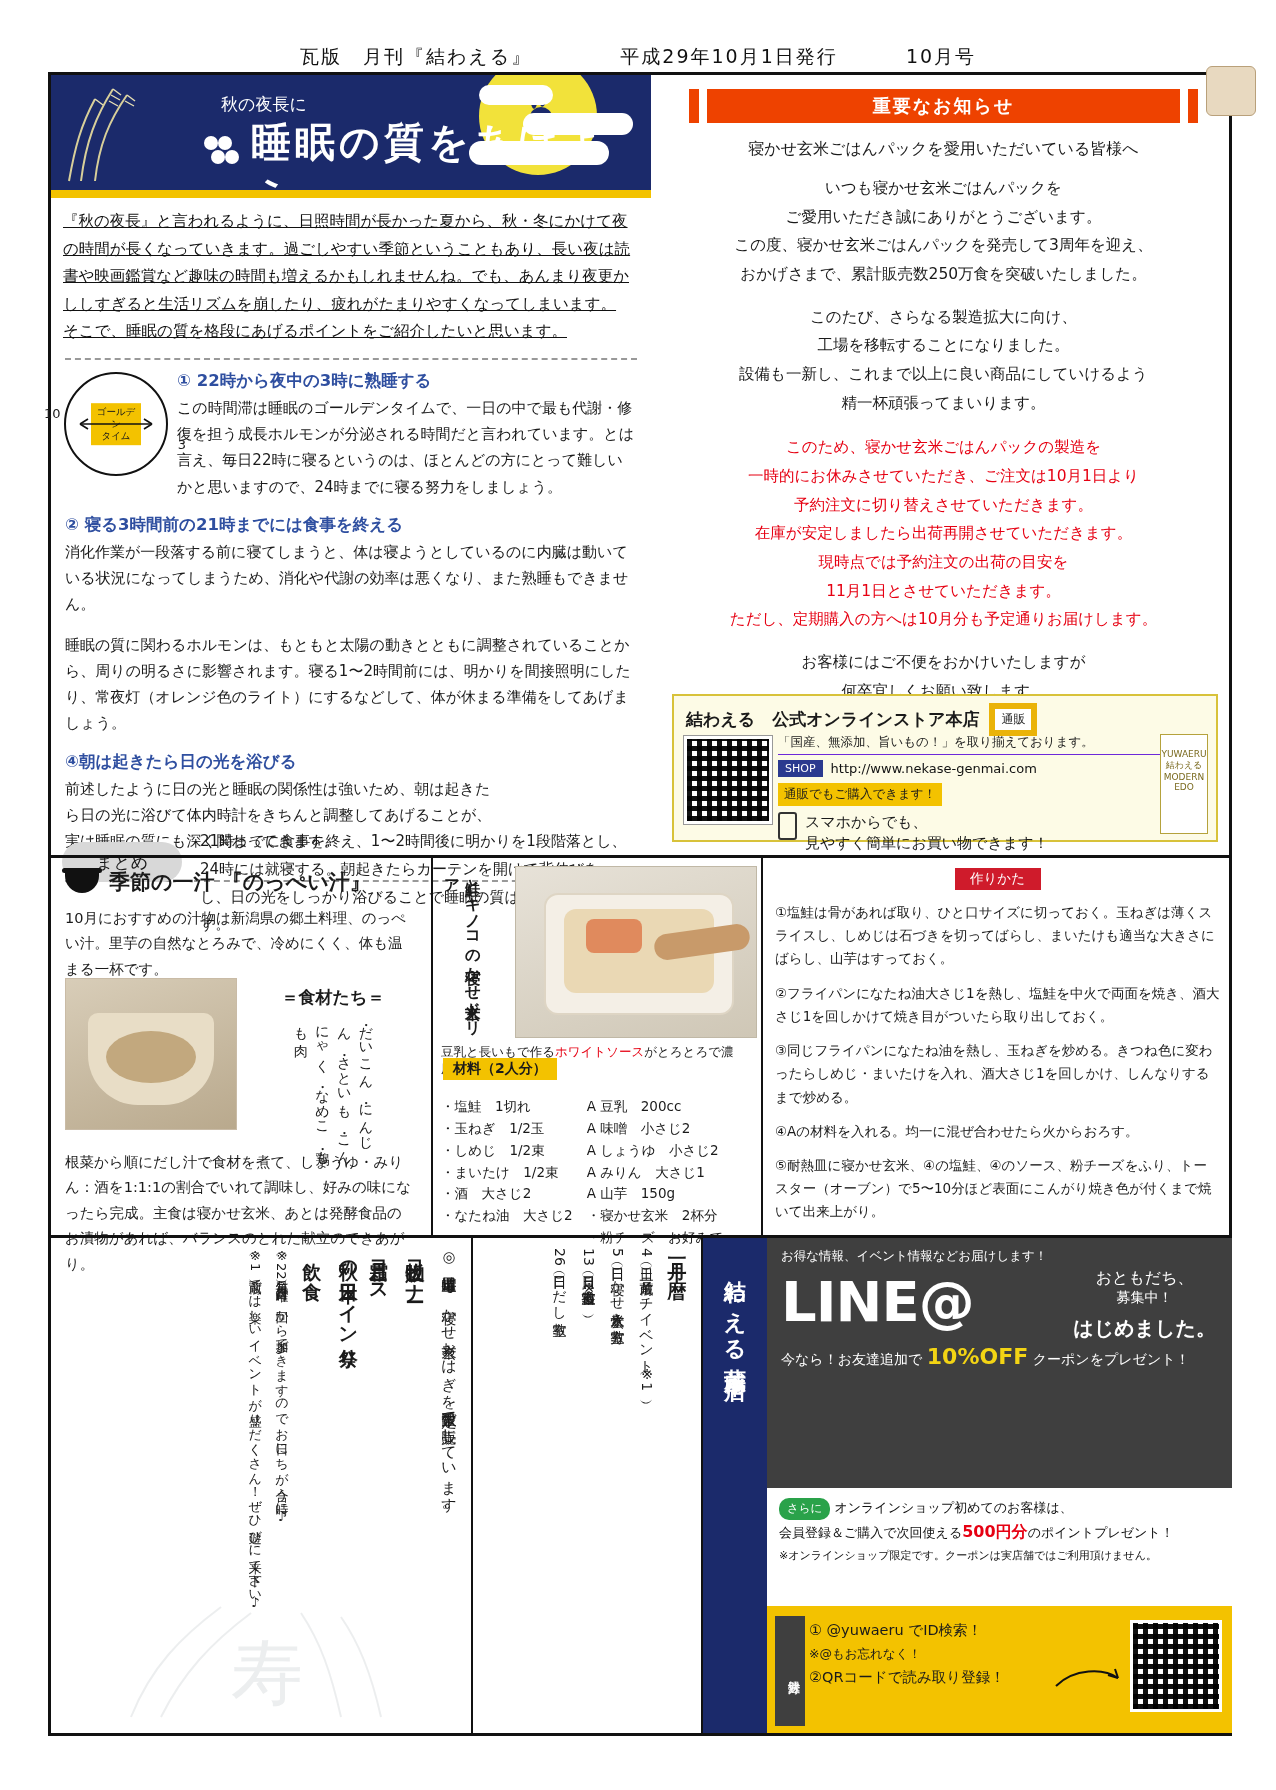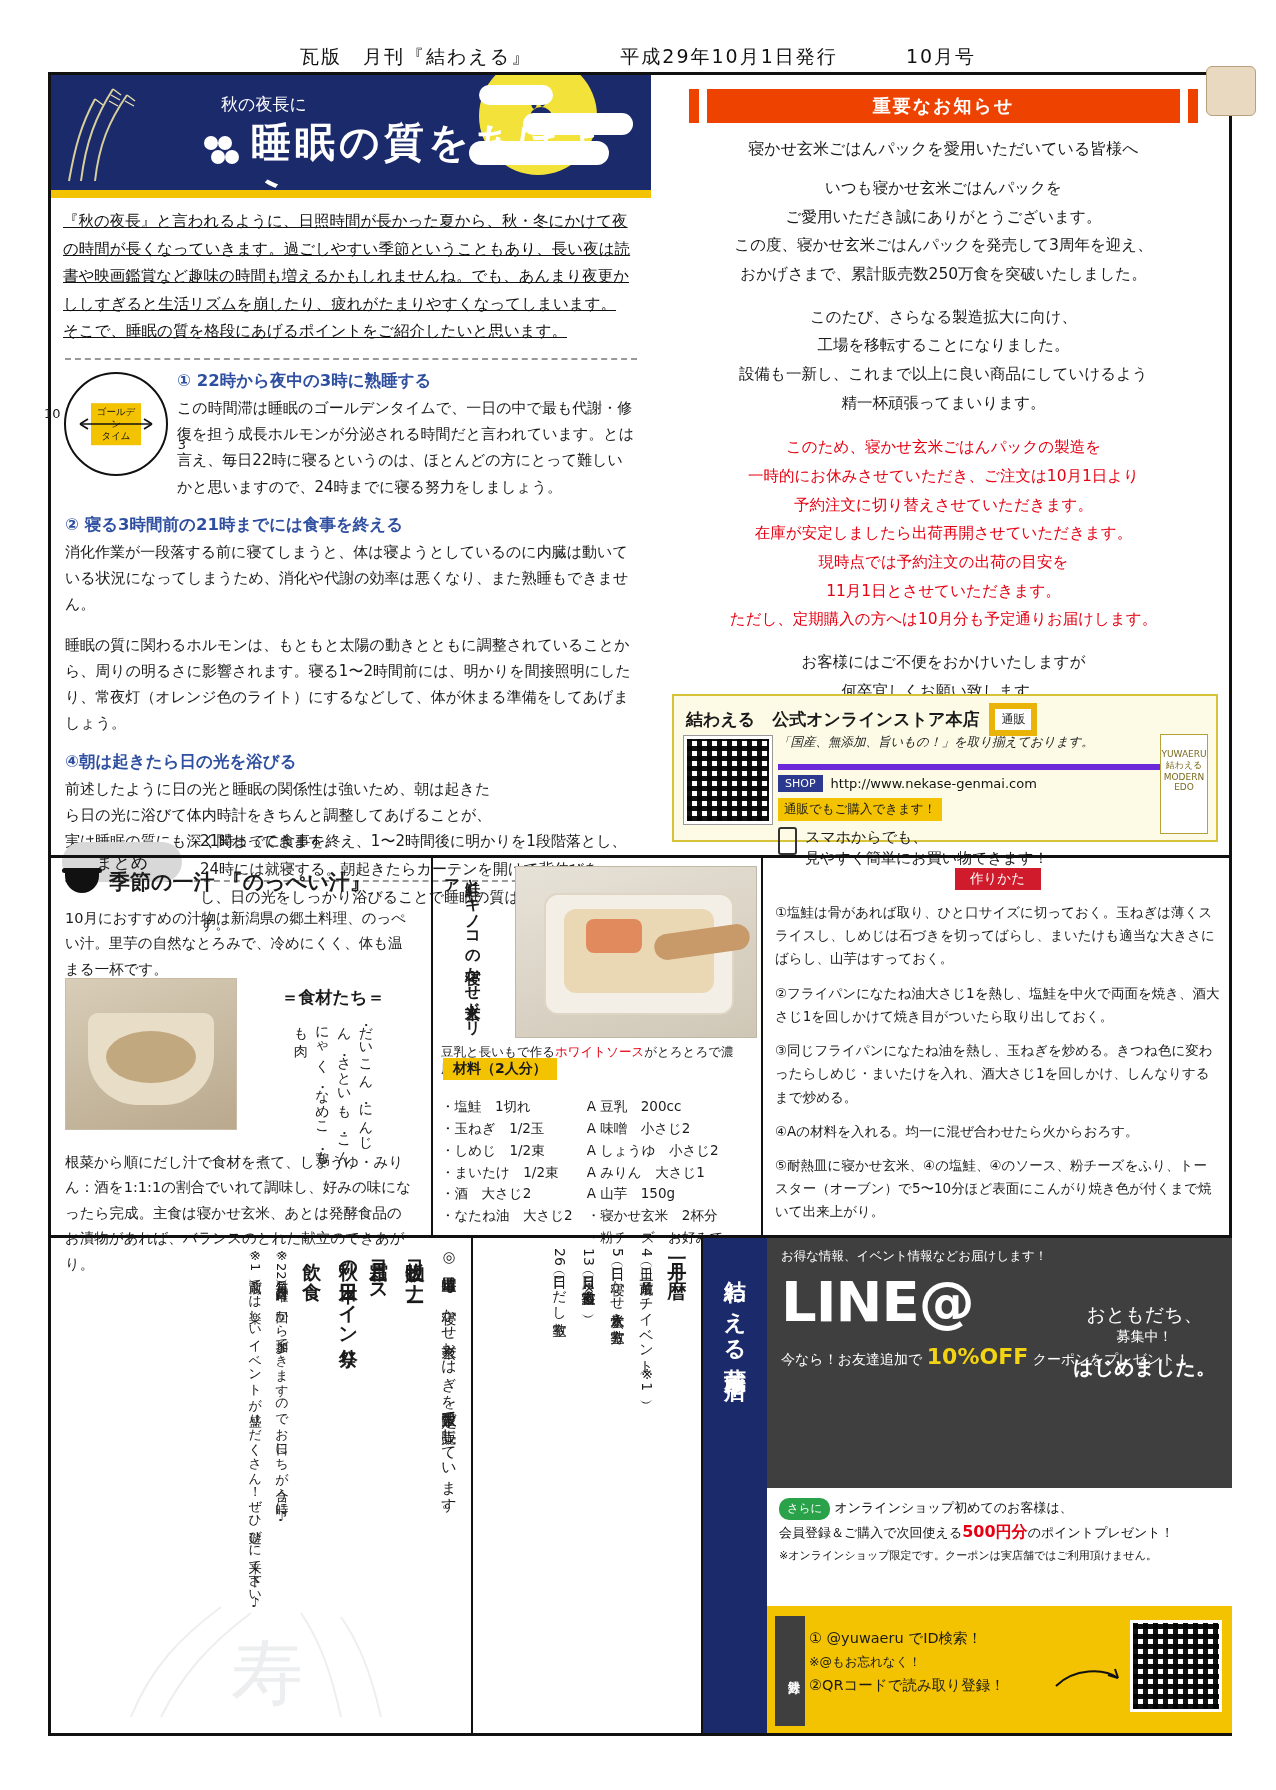--- a/index.html
+++ b/index.html
@@ -58,21 +58,21 @@
 
   
   .store{position:absolute;left:672px;top:694px;width:546px;height:148px;border:2px solid #d8c23a;background:#fdfbe6;box-sizing:border-box;}
   .store .head{font-size:17px;font-weight:bold;padding:7px 0 0 12px;display:flex;align-items:center;gap:10px;}
   .store .tsuhan{border:6px solid #eab308;font-size:12px;padding:2px 6px;background:#fff;font-weight:normal;}
   .store .qr{position:absolute;left:10px;top:40px;width:82px;height:82px;background:
      repeating-linear-gradient(90deg,#111 0 5px,#fff 5px 10px),
      repeating-linear-gradient(0deg,#111 0 5px,transparent 5px 10px);
      background-blend-mode:multiply;border:3px solid #fff;outline:1px solid #999;}
   .store .info{position:absolute;left:104px;top:38px;width:430px;}
-  .store .line1{font-size:12.5px;border-bottom:6px solid #6d28d9;padding-bottom:13px;font-style:italic;}
+  .store .line1{font-size:12.5px;border-bottom:1px solid #6d28d9;padding-bottom:3px;}
   .store .url{display:flex;align-items:center;gap:8px;margin-top:5px;}
   .store .shopbtn{background:#2b3a8f;color:#fff;font-size:11px;padding:2px 7px;}
   .store .urltext{font-size:13px;color:#111;}
   .store .band{margin-top:6px;background:#f3c200;font-size:12.5px;padding:3px 6px;display:inline-block;}
   .store .phone{margin-top:6px;display:flex;gap:8px;align-items:flex-start;}
   .store .pico{width:15px;height:24px;border:2px solid #333;border-radius:3px;}
   .store .ptxt{font-size:15px;line-height:1.4;}
   .store .logo{position:absolute;right:8px;top:38px;width:46px;height:84px;border:1px solid #b5a23c;background:#fff;font-size:9px;text-align:center;color:#7a6a1f;}
 
   
@@ -119,31 +119,31 @@
   .cal-item{writing-mode:vertical-rl;font-size:14px;line-height:1.5;height:440px;}
   .rice-watermark{position:absolute;left:40px;bottom:6px;width:340px;height:150px;opacity:.18;}
 
   .bot-right{position:absolute;left:650px;top:0;width:531px;height:495px;border-left:2px solid #111;box-sizing:border-box;}
   .kuramae{position:absolute;left:0;top:0;width:64px;height:495px;background:#1b2a6b;color:#fff;}
   .kuramae span{writing-mode:vertical-rl;font-size:22px;font-weight:bold;display:block;margin:26px auto 0 auto;letter-spacing:3px;}
   .line-box{position:absolute;left:64px;top:0;width:465px;height:250px;background:#3f3f3f;color:#fff;padding:10px 14px;box-sizing:border-box;}
   .line-box .small{font-size:12.5px;}
   .line-logo{font-size:56px;font-weight:bold;letter-spacing:-1px;margin-top:4px;}
   .line-right{position:absolute;right:16px;top:30px;text-align:center;}
-  .line-right .a{font-size:19px;margin-top:34px;}
+  .line-right .a{font-size:16px;}
   .line-right .b{font-size:14px;}
   .line-right .c{font-size:20px;font-weight:bold;margin-top:8px;}
   .line-coupon{font-size:14px;margin-top:10px;}
   .line-coupon b{color:#f3d414;font-size:22px;}
   .line-white{position:absolute;left:64px;top:250px;width:465px;height:118px;background:#fff;color:#111;padding:10px 12px;box-sizing:border-box;font-size:13px;line-height:1.55;}
   .sara{display:inline-block;background:#2aa24a;color:#fff;border-radius:10px;font-size:11.5px;padding:2px 8px;}
   .line-white b{color:#e60012;font-size:16px;}
   .line-reg{position:absolute;left:64px;top:368px;width:465px;height:127px;background:#f3c200;padding:8px 10px;box-sizing:border-box;}
   .line-reg .tag{position:absolute;left:8px;top:10px;width:24px;writing-mode:vertical-rl;font-size:12.5px;background:#3f3f3f;color:#fff;padding:6px 3px;height:98px;text-align:center;}
-  .line-reg .txt{position:absolute;left:42px;top:20px;font-size:14.5px;line-height:1.75;}
+  .line-reg .txt{position:absolute;left:42px;top:12px;font-size:14.5px;line-height:1.75;}
   .line-reg .qr{position:absolute;right:10px;top:14px;width:86px;height:86px;background:
      repeating-linear-gradient(90deg,#111 0 5px,#fff 5px 10px),
      repeating-linear-gradient(0deg,#111 0 5px,transparent 5px 10px);
      background-blend-mode:multiply;border:3px solid #fff;}
   .arrow{position:absolute;right:108px;top:60px;width:70px;height:26px;}
 </style>
 </head>
 <body>
 
 <div id="page">

